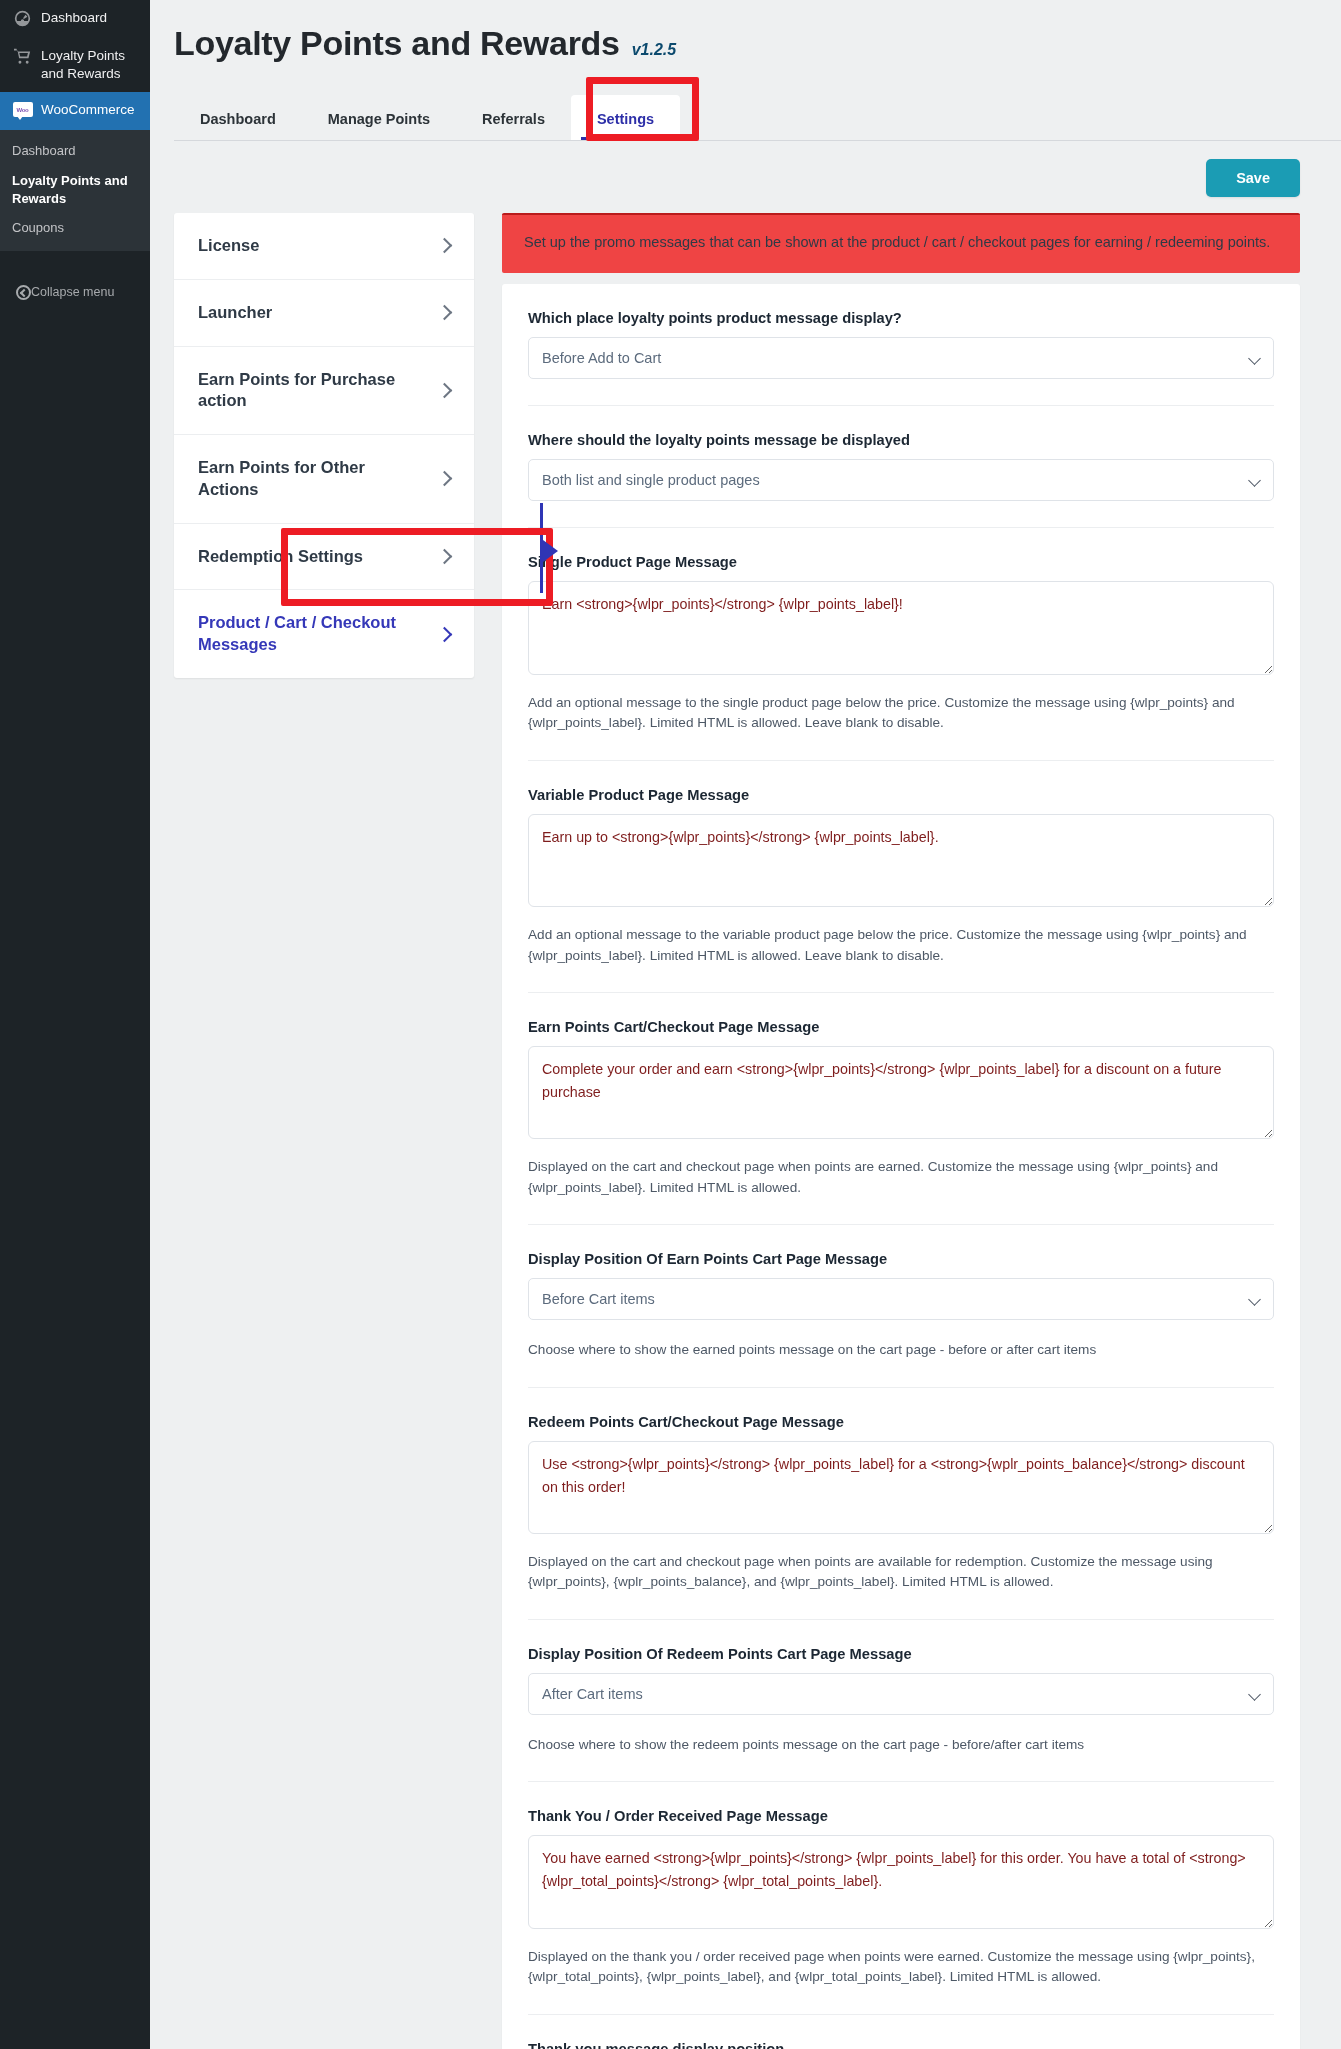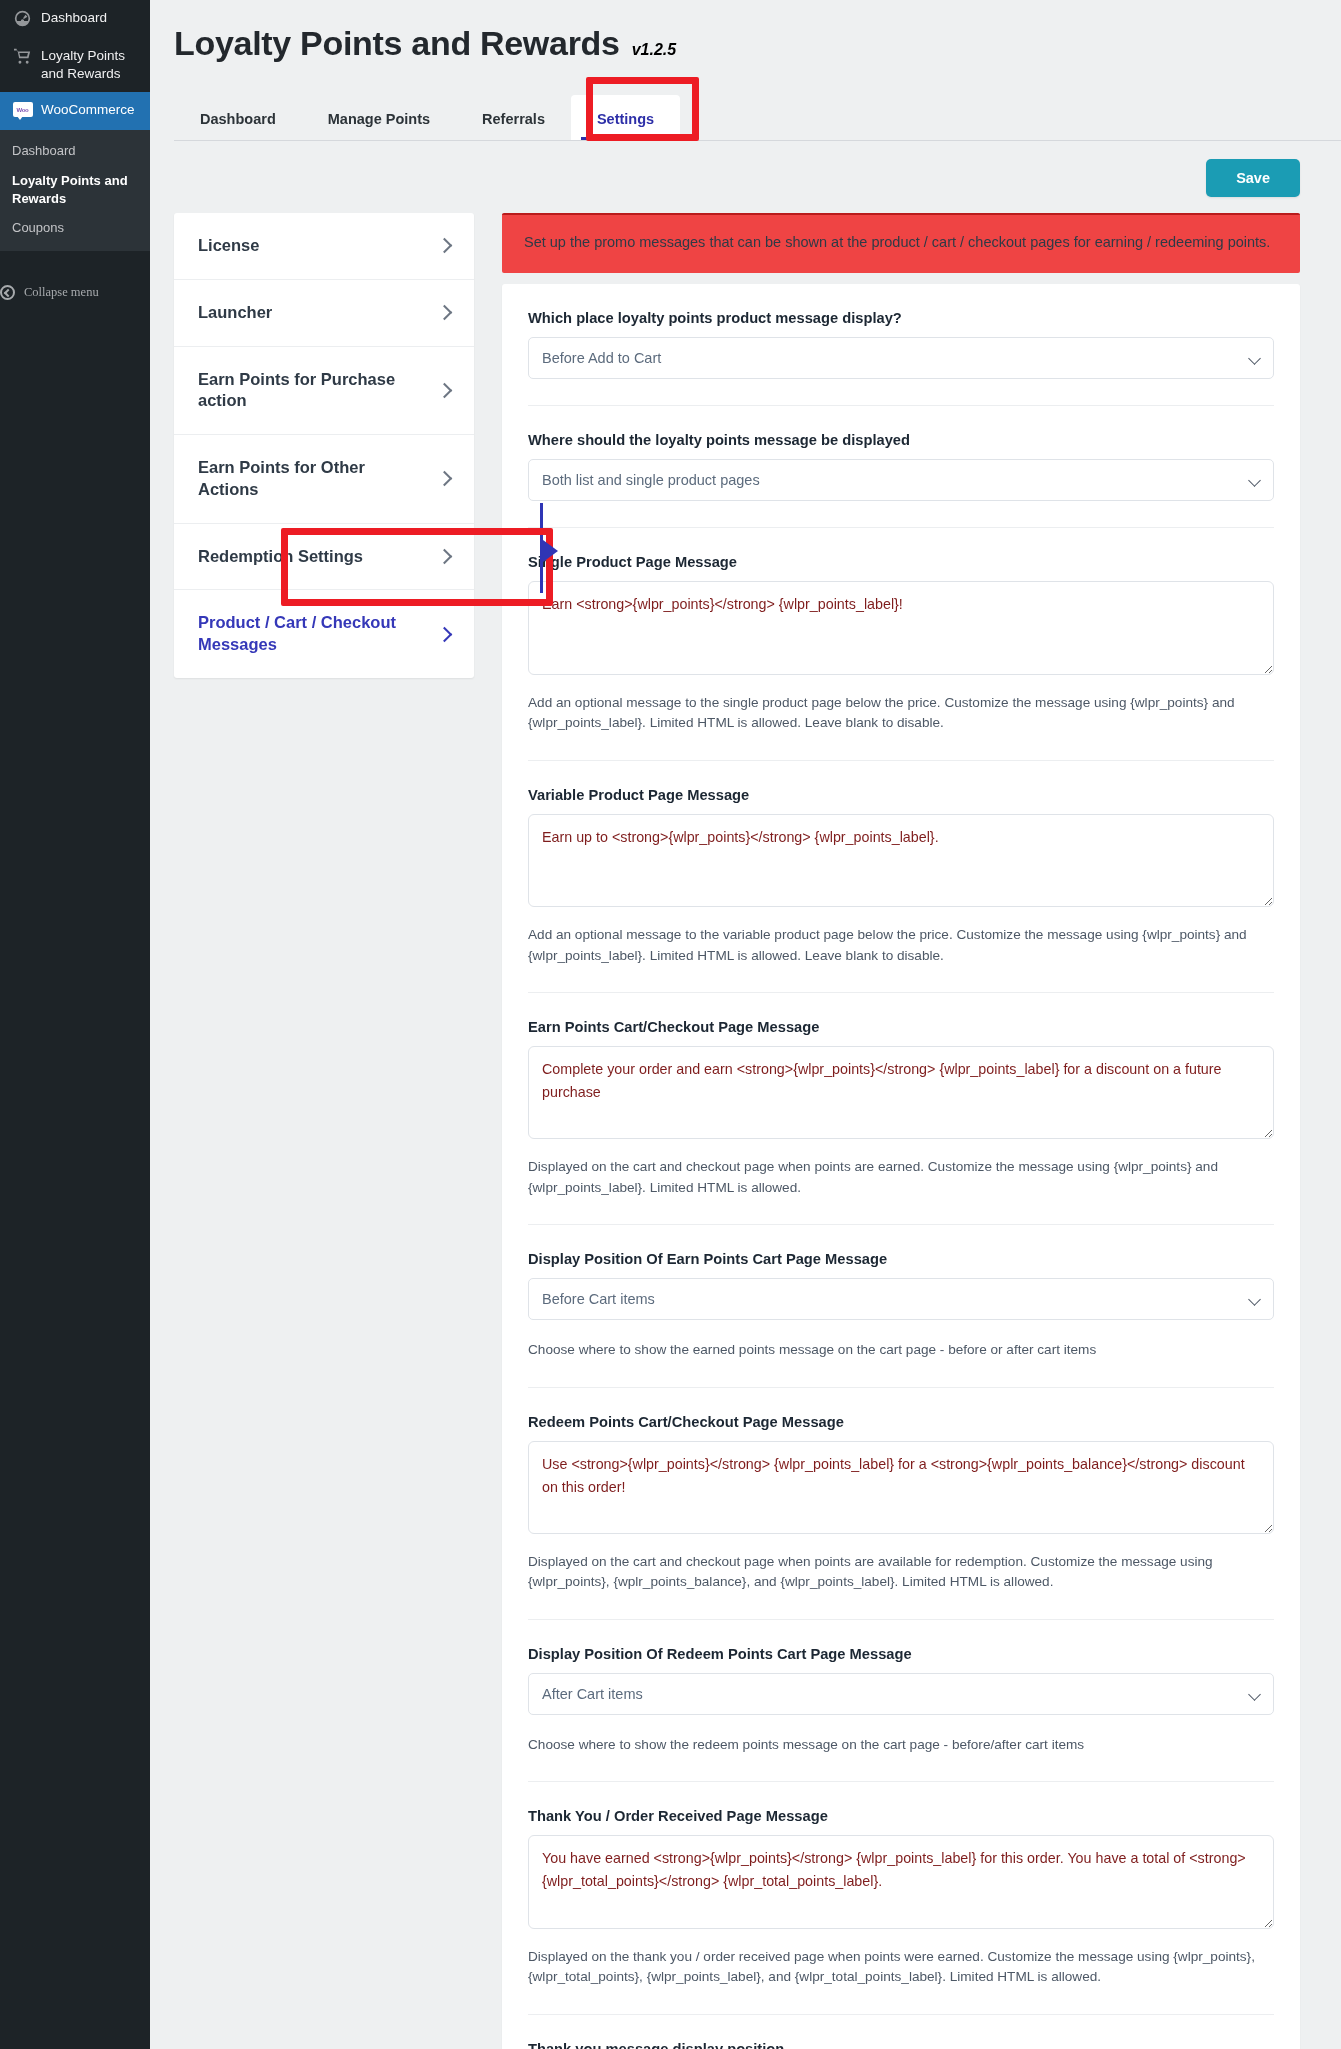--- a/index.html
+++ b/index.html
@@ -74,27 +74,25 @@
     padding: 6px 12px 6px 12px;
     font-size: 13px;
     line-height: 1.35;
     color: #c3c4c7;
     cursor: pointer;
   }
   .wp-submenu-item.current { color: #fff; font-weight: bold; }
   .collapse-row {
     display: flex;
     align-items: center;
-    gap: 9px;
-    padding: 14px 10px 14px 0;
+    padding: 14px 10px 14px 16px;
     margin-top: 20px;
     font-size: 12.5px;
     color: #a7aaad;
     cursor: pointer;
-    font-family: Liberation Serif, serif;
   }
   .collapse-circle {
     width: 15px; height: 15px;
     border: 2px solid #a7aaad;
     border-radius: 50%;
     position: relative;
     flex: 0 0 auto;
   }
   .collapse-circle::before {
     content: "";
@@ -123,21 +121,21 @@
   .page-title {
     font-size: 34px;
     font-weight: bold;
     color: #23282d;
     letter-spacing: -.3px;
   }
   .page-version {
     font-size: 16px;
     font-style: italic;
     font-weight: bold;
-    color: #000000;
+    color: #0c4a6e;
   }
 
   
   .tabs-wrap { position: relative; margin-top: 36px; padding-left: 24px; }
   .tabs {
     display: flex;
     align-items: flex-end;
     border-bottom: 1px solid #d5d8dc;
     height: 42px;
   }

